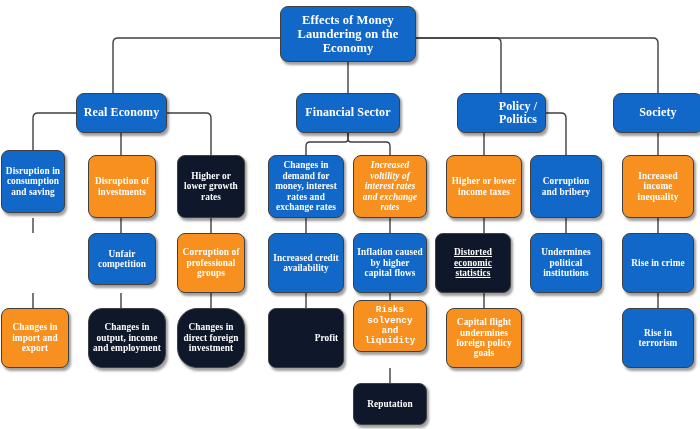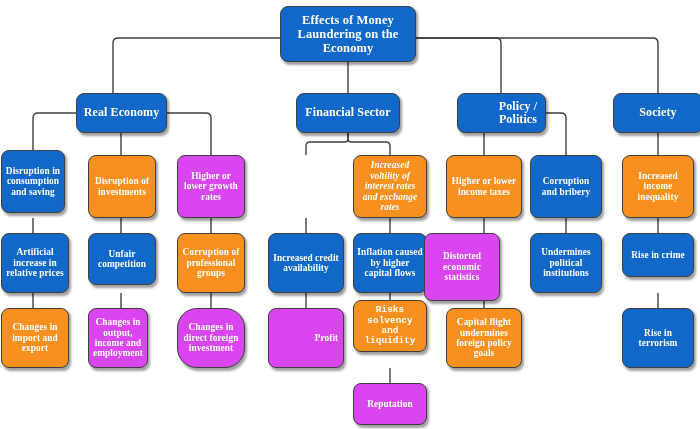--- a/index.html
+++ b/index.html
@@ -37,21 +37,21 @@
     text-align: center;
     line-height: 1.12;
     padding: 2px 3px;
     box-shadow: 2px 2.5px 2.5px rgba(0,0,0,0.38);
     z-index: 2;
     font-weight: 700;
     letter-spacing: .1px;
   }
   .node.blue   { background: #1268c8; }
   .node.orange { background: #f7901e; }
-  .node.red    { background: #d946ef; }
+  .node.red    { background: #0f172a; }
 
   .node.root   { font-size: 12.5px; }
   .node.branch { font-size: 12px; }
   .node.leaf   { font-size: 9.3px; }
 </style>
 </head>
 <body>
 
 <div id="diagram">
 
@@ -107,43 +107,43 @@
 
   <div class="node root blue" style="left:280px; top:6px; width:136px; height:56px;">Effects of Money Laundering on the Economy</div>
 
   <div class="node branch blue" style="left:296px; top:93px; width:104px; height:40px;">Financial Sector</div>
 
   <div class="node branch blue" style="left:457px; top:93px; width:89px; height:40px;padding-left:36px;">Policy / Politics</div>
 
   <div class="node branch blue" style="left:613px; top:93px; width:90px; height:40px;">Society</div>
 
   <div class="node leaf blue" style="left:1px; top:150px; width:64px; height:63px;">Disruption in consumption and saving</div>
-  <div class="node leaf blue" style="left:1px; top:233px; width:68px; height:60px;">Artificial increase in relative prices</div>
   <div class="node leaf orange" style="left:1px; top:308px; width:68px; height:60px;">Changes in import and export</div>
 
   <div class="node leaf orange" style="left:88px; top:155px; width:68px; height:63px;">Disruption of investments</div>
   <div class="node leaf blue" style="left:88px; top:233px; width:68px; height:52px;">Unfair competition</div>
-  <div class="node leaf red" style="left:88px; top:308px; width:60px; height:60px;">Changes in output, income and employment</div>
+  <div class="node leaf red" style="left:88px; top:308px; width:78px; height:60px;border-radius:14px;">Changes in output, income and employment</div>
 
   <div class="node leaf red" style="left:177px; top:155px; width:68px; height:63px;">Higher or lower growth rates</div>
   <div class="node leaf orange" style="left:177px; top:233px; width:68px; height:60px;">Corruption of professional groups</div>
   <div class="node leaf red" style="left:177px; top:308px; width:68px; height:60px;border-radius:20px;">Changes in direct foreign investment</div>
 
+  <div class="node leaf blue" style="left:268px; top:155px; width:76px; height:63px;">Changes in demand for money, interest rates and exchange rates</div>
   <div class="node leaf blue" style="left:268px; top:233px; width:76px; height:60px;">Increased credit availability</div>
   <div class="node leaf red" style="left:268px; top:308px; width:76px; height:60px;padding-left:44px;">Profit</div>
 
   <div class="node leaf orange" style="left:353px; top:155px; width:74px; height:63px;font-style:italic;">Increased voltility of interest rates and exchange rates</div>
   <div class="node leaf blue" style="left:353px; top:233px; width:74px; height:60px;">Inflation caused by higher capital flows</div>
   <div class="node leaf orange" style="left:353px; top:300px; width:74px; height:52px;font-family:Liberation Mono, monospace;">Risks solvency and liquidity</div>
   <div class="node leaf red" style="left:353px; top:383px; width:74px; height:42px;">Reputation</div>
 
   <div class="node leaf orange" style="left:446px; top:155px; width:76px; height:63px;">Higher or lower income taxes</div>
-  <div class="node leaf red" style="left:424px; top:233px; width:76px; height:68px;">Distorted economic statistics</div>
+  <div class="node leaf red" style="left:435px; top:233px; width:76px; height:60px;text-decoration:underline;">Distorted economic statistics</div>
   <div class="node leaf orange" style="left:446px; top:308px; width:76px; height:60px;">Capital flight undermines foreign policy goals</div>
 
   <div class="node leaf blue" style="left:530px; top:155px; width:72px; height:63px;">Corruption and bribery</div>
   <div class="node leaf blue" style="left:530px; top:233px; width:72px; height:60px;">Undermines political institutions</div>
 
   <div class="node leaf orange" style="left:622px; top:155px; width:72px; height:63px;">Increased income inequality</div>
-  <div class="node leaf blue" style="left:622px; top:233px; width:72px; height:44px;">Rise in crime</div>
+  <div class="node leaf blue" style="left:622px; top:233px; width:72px; height:60px;">Rise in crime</div>
   <div class="node leaf blue" style="left:622px; top:308px; width:72px; height:60px;">Rise in terrorism</div>
 
 </div>
 
 </body></html>

